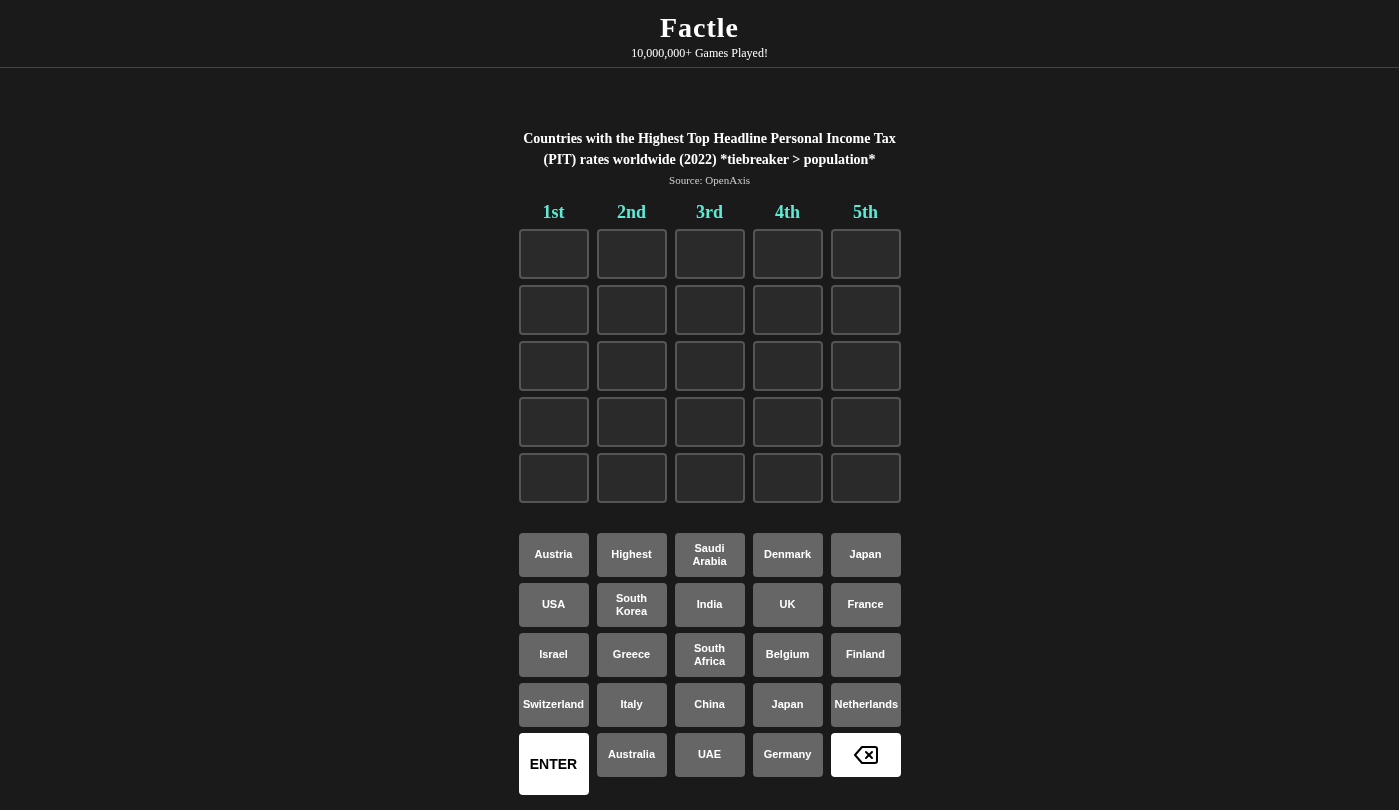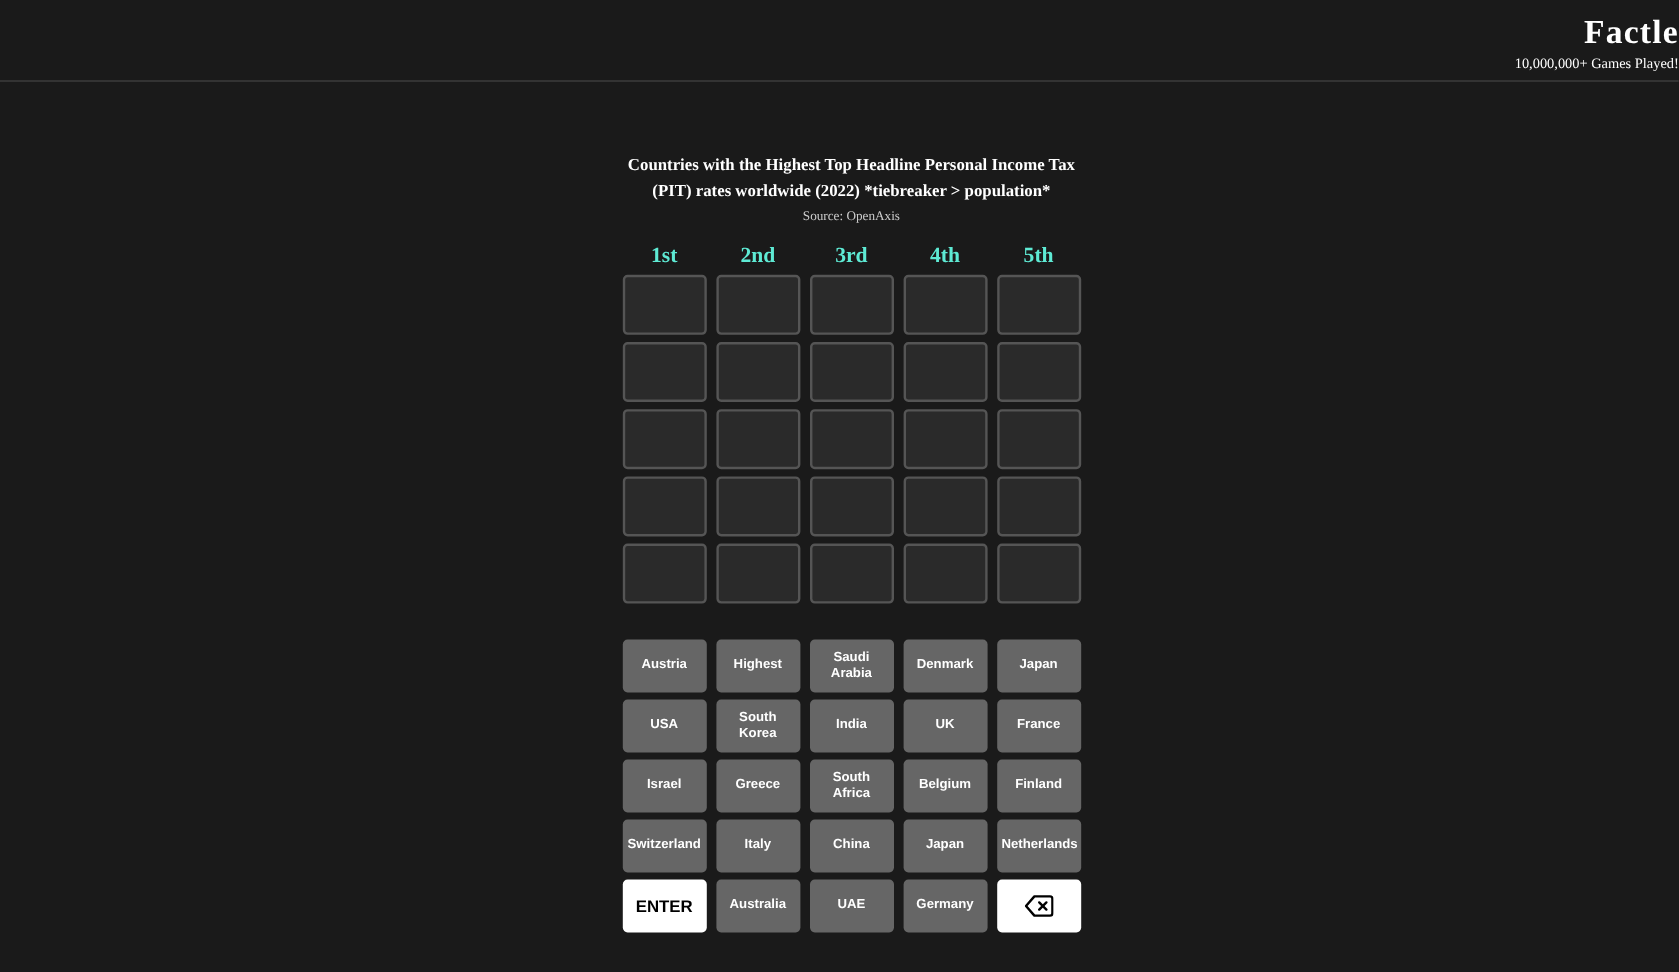--- a/index.html
+++ b/index.html
@@ -10,21 +10,21 @@
 
     body {
       background-color: #1a1a1a;
       color: #ffffff;
       font-family: 'Georgia', serif;
       min-height: 810px;
       width: 1399px;
     }
 
     header {
-      text-align: right;
+      text-align: center;
       padding: 12px 0 6px;
       border-bottom: 1px solid #444;
     }
 
     .site-title {
       font-size: 28px;
       font-weight: bold;
       color: #ffffff;
       letter-spacing: 1px;
     }
@@ -117,21 +117,21 @@
       font-size: 11px;
       font-weight: bold;
       cursor: pointer;
       text-align: center;
       padding: 2px 4px;
       line-height: 1.2;
     }
 
     .enter-btn {
       width: 70px;
-      height: 44px;
+      height: 62px;
       background-color: #ffffff;
       border: none;
       border-radius: 4px;
       color: #000000;
       font-size: 14px;
       font-weight: bold;
       cursor: pointer;
     }
 
     .backspace-btn {

